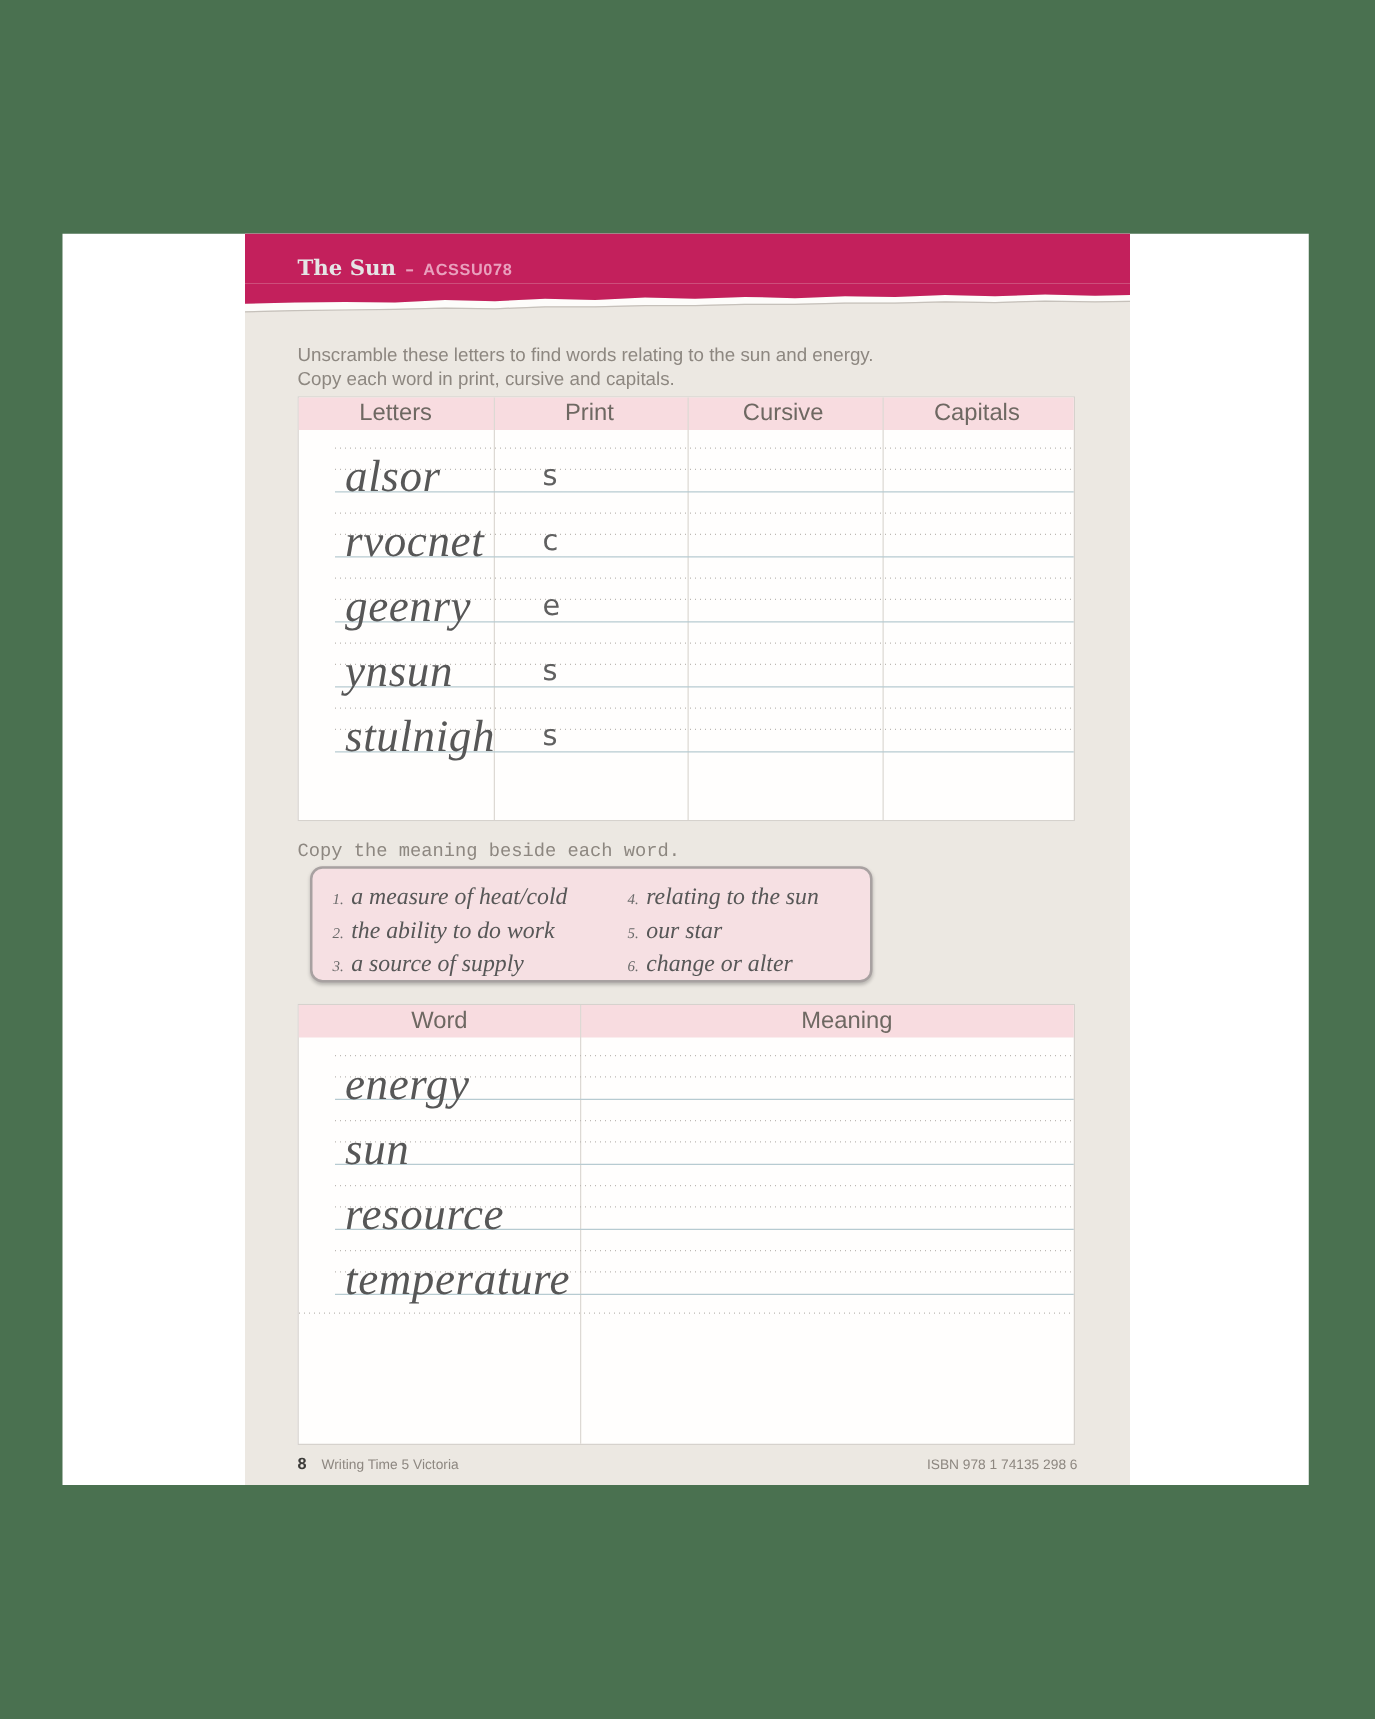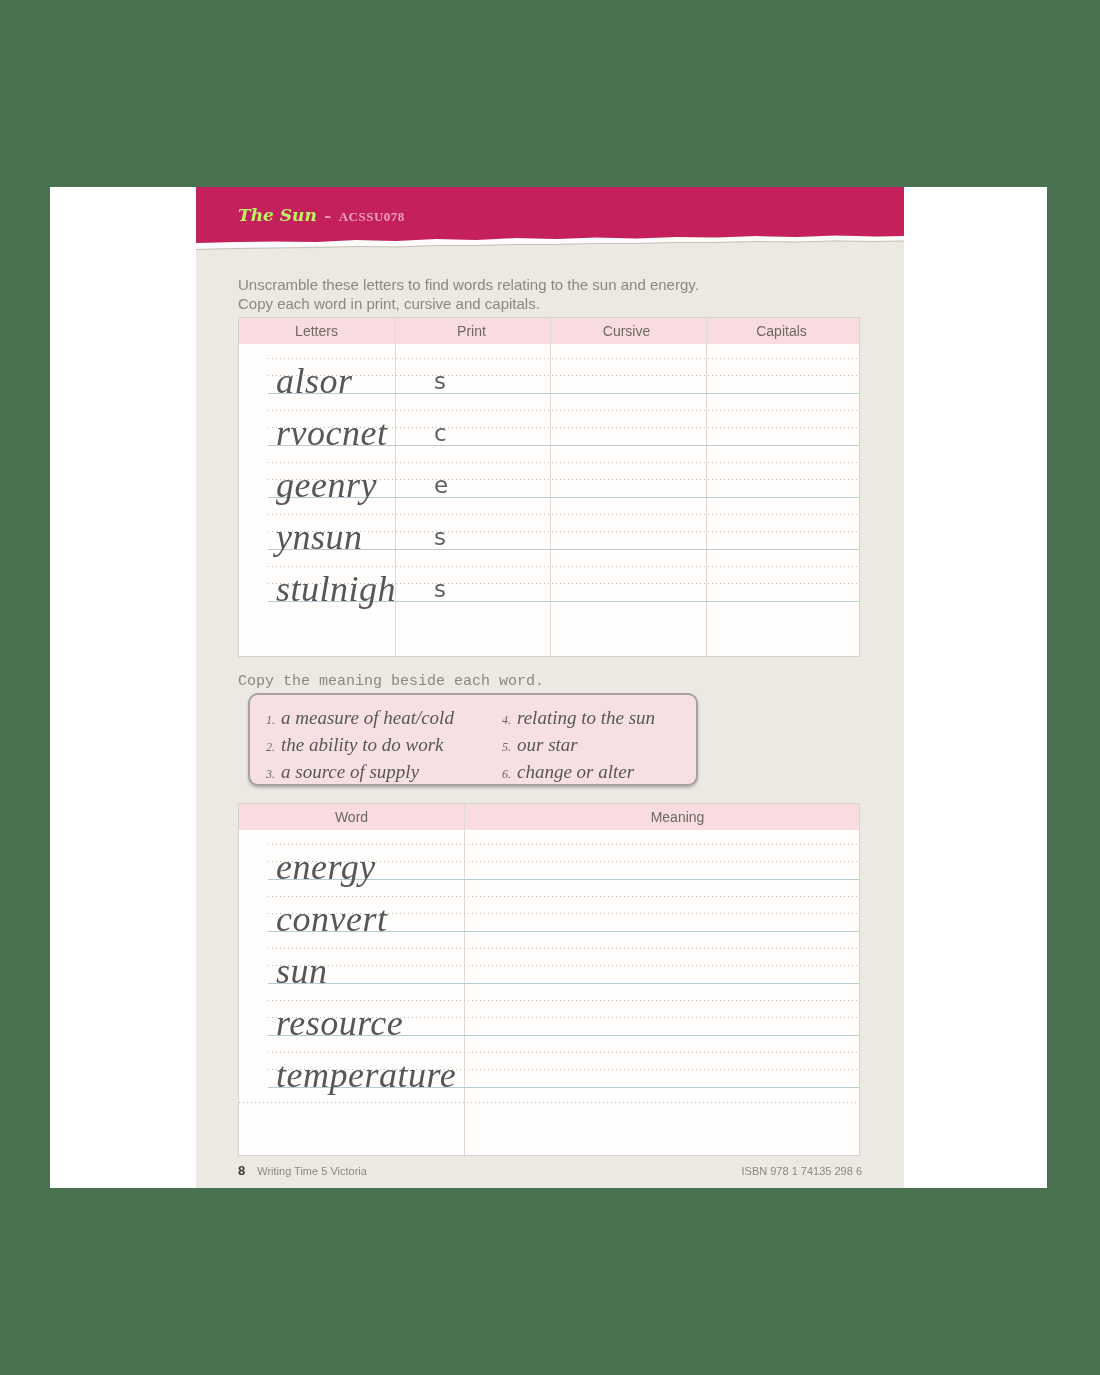--- a/index.html
+++ b/index.html
@@ -13,34 +13,34 @@
     width:1100px;height:1375px;position:relative;overflow:hidden;
     background:var(--bg-green);
     font-family:"Liberation Sans",sans-serif;
   }
   .mat{position:absolute;left:50px;top:187px;width:997px;height:1001px;background:var(--mat-white);}
   .sheet{position:absolute;left:146px;top:0;width:708px;height:1001px;background:var(--page-cream);}
 
   
   .banner{position:absolute;left:0;top:0;width:708px;height:40px;background:var(--banner-pink);}
   .banner-text{position:absolute;left:42px;top:18px;line-height:20px;white-space:nowrap;}
-  .banner-title{font-family:"DejaVu Serif",serif;font-weight:bold;font-size:17px;color:#bef264;font-style:italic;}
+  .banner-title{font-family:"DejaVu Serif",serif;font-weight:bold;font-size:17px;color:#e5e5e5;}
   .banner-dash{font-family:"DejaVu Serif",serif;font-weight:bold;font-size:14px;color:var(--banner-code);margin:0 3px;}
-  .banner-code{font-family:Liberation Serif, serif;font-weight:bold;font-size:13px;letter-spacing:.5px;color:var(--banner-code);}
+  .banner-code{font-family:Liberation Sans, sans-serif;font-weight:bold;font-size:13px;letter-spacing:.5px;color:var(--banner-code);}
   .tear{position:absolute;left:0;top:40px;display:block;}
 
   
   .intro{position:absolute;left:42px;top:88px;font-size:15px;line-height:19px;color:var(--muted);}
 
   
   .tbl{position:absolute;left:42px;width:622px;background:#fffefd;border:1px solid var(--tbl-border);box-sizing:border-box;}
   .tbl1{top:130px;height:340px;}
   .tbl2{top:616px;height:353px;}
   .thead{display:flex;height:26px;background:var(--table-header-pink);align-items:center;}
-  .hc{text-align:center;font-size:14px;color:#6e6862;}
+  .hc{text-align:center;font-size:19px;color:#6e6862;}
   .tbl1 .hc{width:25%;}
   .tbl2 .hc1{width:225px;}
   .tbl2 .hc2{flex:1;margin-left:32px;}
   .sep{position:absolute;top:0;bottom:0;width:1px;background:var(--sep);}
   .tbl1 .s1{left:156px;} .tbl1 .s2{left:311px;} .tbl1 .s3{left:467px;}
   .tbl2 .s1{left:225px;}
 
   
   .wrow{position:relative;height:52px;
     background-image:
@@ -165,23 +165,20 @@
     <div class="tbl tbl2">
       <div class="sep s1"></div>
       <div class="thead">
         <div class="hc hc1">Word</div>
         <div class="hc hc2">Meaning</div>
       </div>
       <div class="wrow">
         <span class="hand word">energy</span>
       </div>
       <div class="wrow">
-        <span class="hand word">convert</span>
-      </div>
-      <div class="wrow">
         <span class="hand word">sun</span>
       </div>
       <div class="wrow">
         <span class="hand word">resource</span>
       </div>
       <div class="wrow">
         <span class="hand word">temperature</span>
       </div>
       <div class="bstrip"></div>
     </div>

